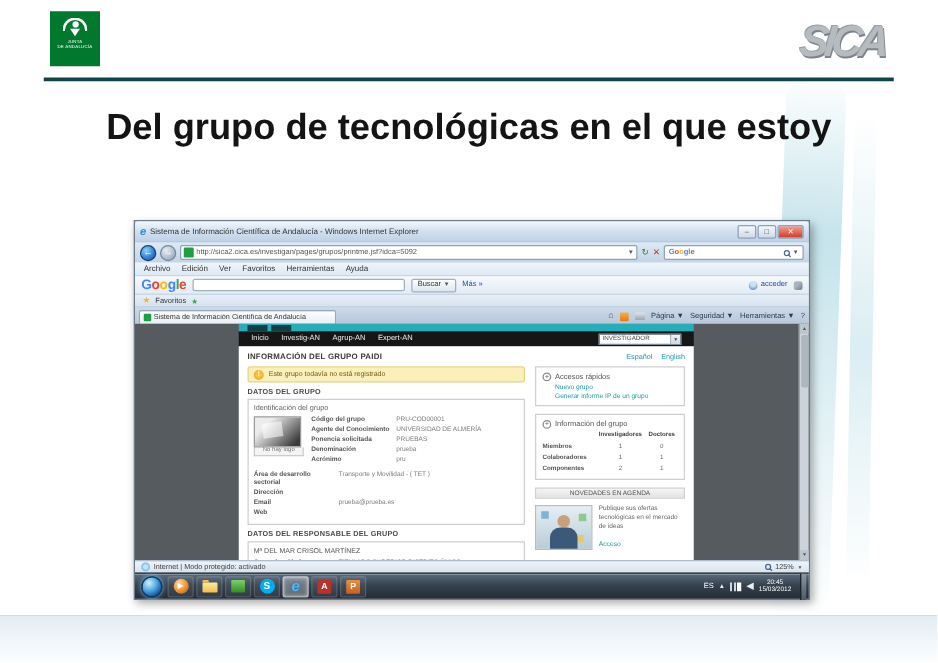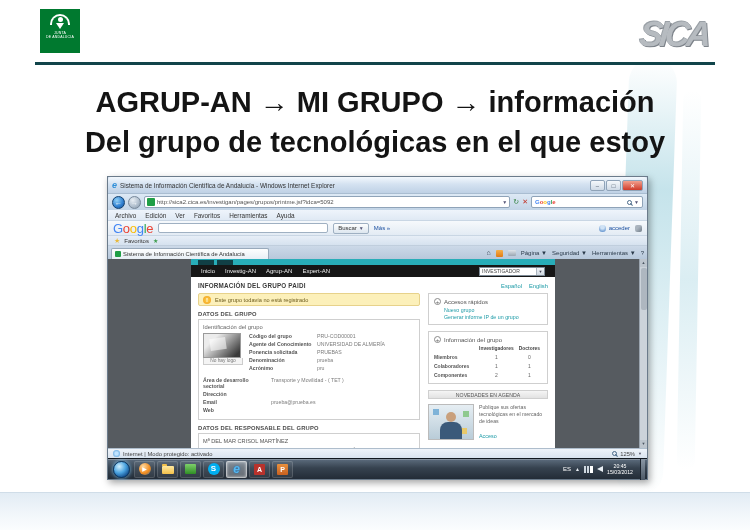--- a/index.html
+++ b/index.html
@@ -61,21 +61,21 @@
   .mini-btn.stop { color:#c23428; }
   .search-field { width:112px; height:12px; background:#fff; border:1px solid #8fa3b8; border-radius:2px; display:flex; align-items:center; gap:2px; padding:0 3px; }
   .search-text { font-size:6px; color:#777; flex:1; font-weight:bold; }
   .mag { width:5px; height:5px; border:1px solid #4a6a8a; border-radius:50%; position:relative; }
   .mag::after { content:''; position:absolute; width:3px; height:1px; background:#4a6a8a; right:-2px; bottom:-1px; transform:rotate(45deg); }
 
   .menubar { height:11px; background:linear-gradient(#eef4fb,#dfe9f4); display:flex; align-items:center; gap:9px; padding:0 7px; border-bottom:1px solid #c9d6e4; }
   .menu-item { font-size:6.4px; color:#333; }
 
   .googlebar { height:15px; background:linear-gradient(#f6f9fc,#e3ebf4); display:flex; align-items:center; gap:5px; padding:0 5px; border-bottom:1px solid #c9d6e4; }
-  .google-logo { font-size:13px; font-weight:normal; letter-spacing:-.3px; }
+  .google-logo { font-size:11px; font-weight:bold; letter-spacing:-.3px; }
   .g-input { width:170px; height:10px; background:#fff; border:1px solid #9fb0c2; border-radius:2px; }
   .g-btn { height:11px; display:flex; align-items:center; gap:2px; padding:0 4px; font-size:6px; color:#333;
     background:linear-gradient(#fdfefe,#dde6ef); border:1px solid #9fb0c2; border-radius:2px; }
   .g-more { font-size:6px; color:#1a4fa0; }
   .g-signin { margin-left:auto; display:flex; align-items:center; gap:3px; font-size:6px; color:#1a4fa0; }
   .person-ico { width:7px; height:7px; border-radius:50%; background:radial-gradient(circle at 50% 30%,#cfe2f5 30%,#3a76c0); }
   .wrench-ico { width:7px; height:7px; background:linear-gradient(135deg,#aab4be 40%,#717c88); border-radius:2px; }
 
   .favbar { height:10px; background:linear-gradient(#e7eef7,#d6e2ef); display:flex; align-items:center; gap:4px; padding:0 6px; border-bottom:1px solid #c0cedd; }
   .star { color:#e8b93c; font-size:7px; line-height:7px; }
@@ -211,21 +211,20 @@
       <div class="j-txt">
         <div>JUNTA</div>
         <div>DE ANDALUCÍA</div>
       </div>
     </div>
     <div class="sica-logo">SICA</div>
     <div class="hdr-rule"></div>
   </div>
 
   <div class="slide-title">
-    <div>AGRUP-AN → MI GRUPO → información</div>
     <div>Del grupo de tecnológicas en el que estoy</div>
   </div>
 
   <div class="shot">
 
     <div class="titlebar">
       <span class="ie-ico">e</span>
       <span class="tb-text">Sistema de Información Científica de Andalucía - Windows Internet Explorer</span>
       <span class="win-btns">
         <span class="win-btn">–</span>

